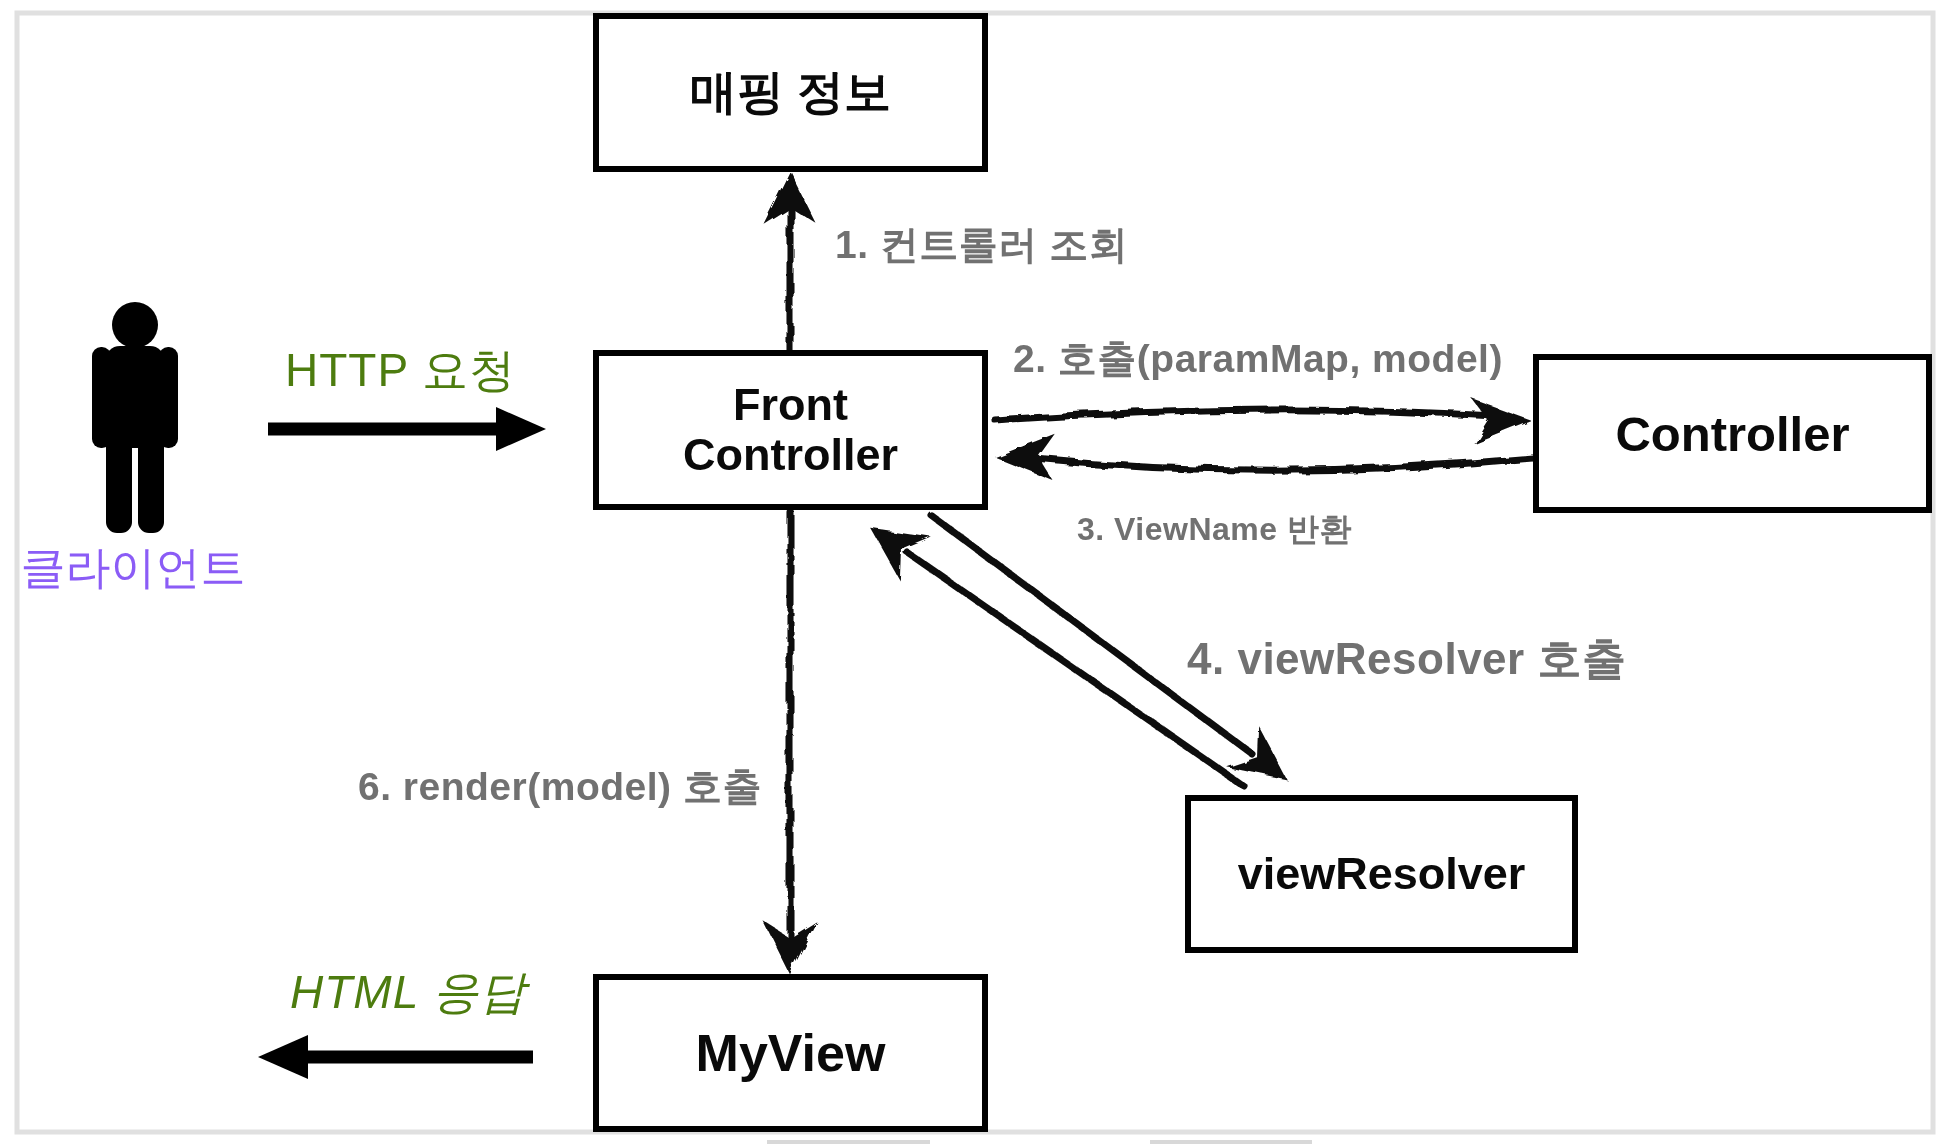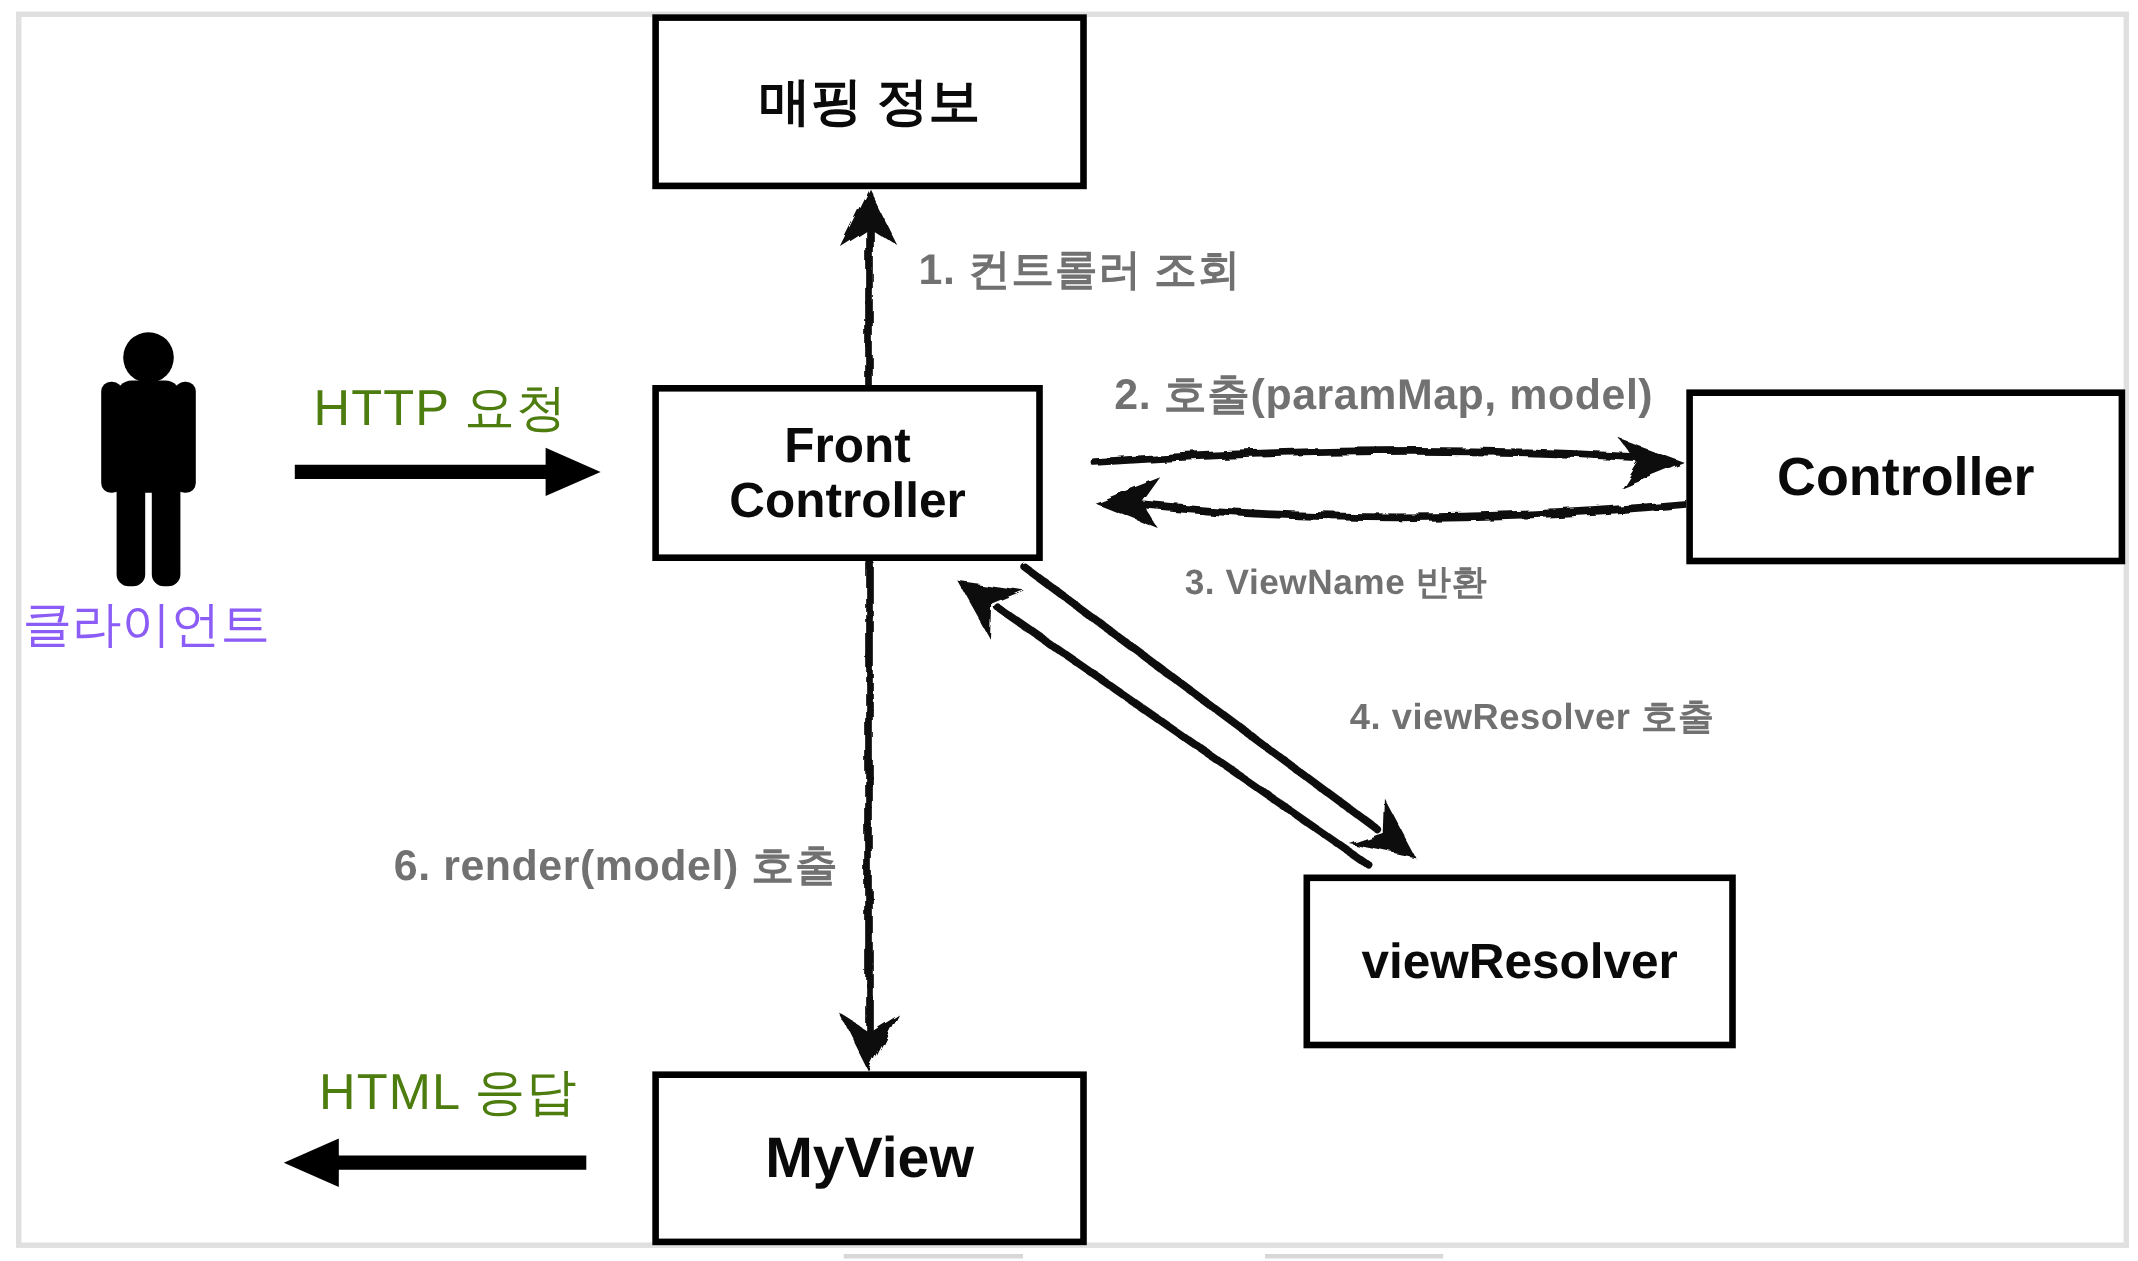--- a/index.html
+++ b/index.html
@@ -105,40 +105,40 @@
         <line x1="790" y1="512" x2="790" y2="952" stroke-width="7" fill="none"></line>
         <path d="M790 972 L766 924 L790 939 L814 924 Z" stroke-width="2"></path>
       </g>
     </g>
   </svg>
 
   <div class="box" style="left:593px;top:13px;width:395px;height:159px;font-size:47px;">
     <span class="inner">매핑 정보</span>
   </div>
 
-  <div class="box" style="left:593px;top:350px;width:355px;height:160px;font-size:45px;line-height:1.12;justify-content:center;">
+  <div class="box" style="left:593px;top:350px;width:395px;height:160px;font-size:45px;line-height:1.12;justify-content:center;">
     <span class="inner" style="width:280px;">Front Controller</span>
   </div>
 
   <div class="box" style="left:1533px;top:354px;width:399px;height:159px;font-size:49px;">
     <span class="inner">Controller</span>
   </div>
 
   <div class="box" style="left:1185px;top:795px;width:393px;height:158px;font-size:45px;">
     <span class="inner">viewResolver</span>
   </div>
 
   <div class="box" style="left:593px;top:974px;width:395px;height:158px;font-size:52px;">
     <span class="inner">MyView</span>
   </div>
 
   <div class="client-label" style="left:18px;top:538px;width:230px;font-size:45px;">클라이언트</div>
 
   <div class="glabel soft" style="left:285px;top:340px;font-size:46px;">HTTP 요청</div>
-  <div class="glabel soft" style="left:290px;top:962px;font-size:46px;">HTML 응답</div>
+  <div class="glabel soft" style="left:290px;top:962px;font-size:46px;font-style:italic;">HTML 응답</div>
 
   <div class="glabel" style="left:835px;top:218px;font-size:39px;">1. 컨트롤러 조회</div>
   <div class="glabel" style="left:1013px;top:332px;font-size:39px;">2. 호출(paramMap, model)</div>
   <div class="glabel" style="left:1077px;top:508px;font-size:32px;">3. ViewName 반환</div>
-  <div class="glabel" style="left:1187px;top:630px;font-size:33px;margin-left:40px;">4. viewResolver 호출</div>
+  <div class="glabel" style="left:1187px;top:630px;font-size:44px;">4. viewResolver 호출</div>
   <div class="glabel" style="left:358px;top:760px;font-size:39px;">6. render(model) 호출</div>
 
 </div>
 
 </body></html>

